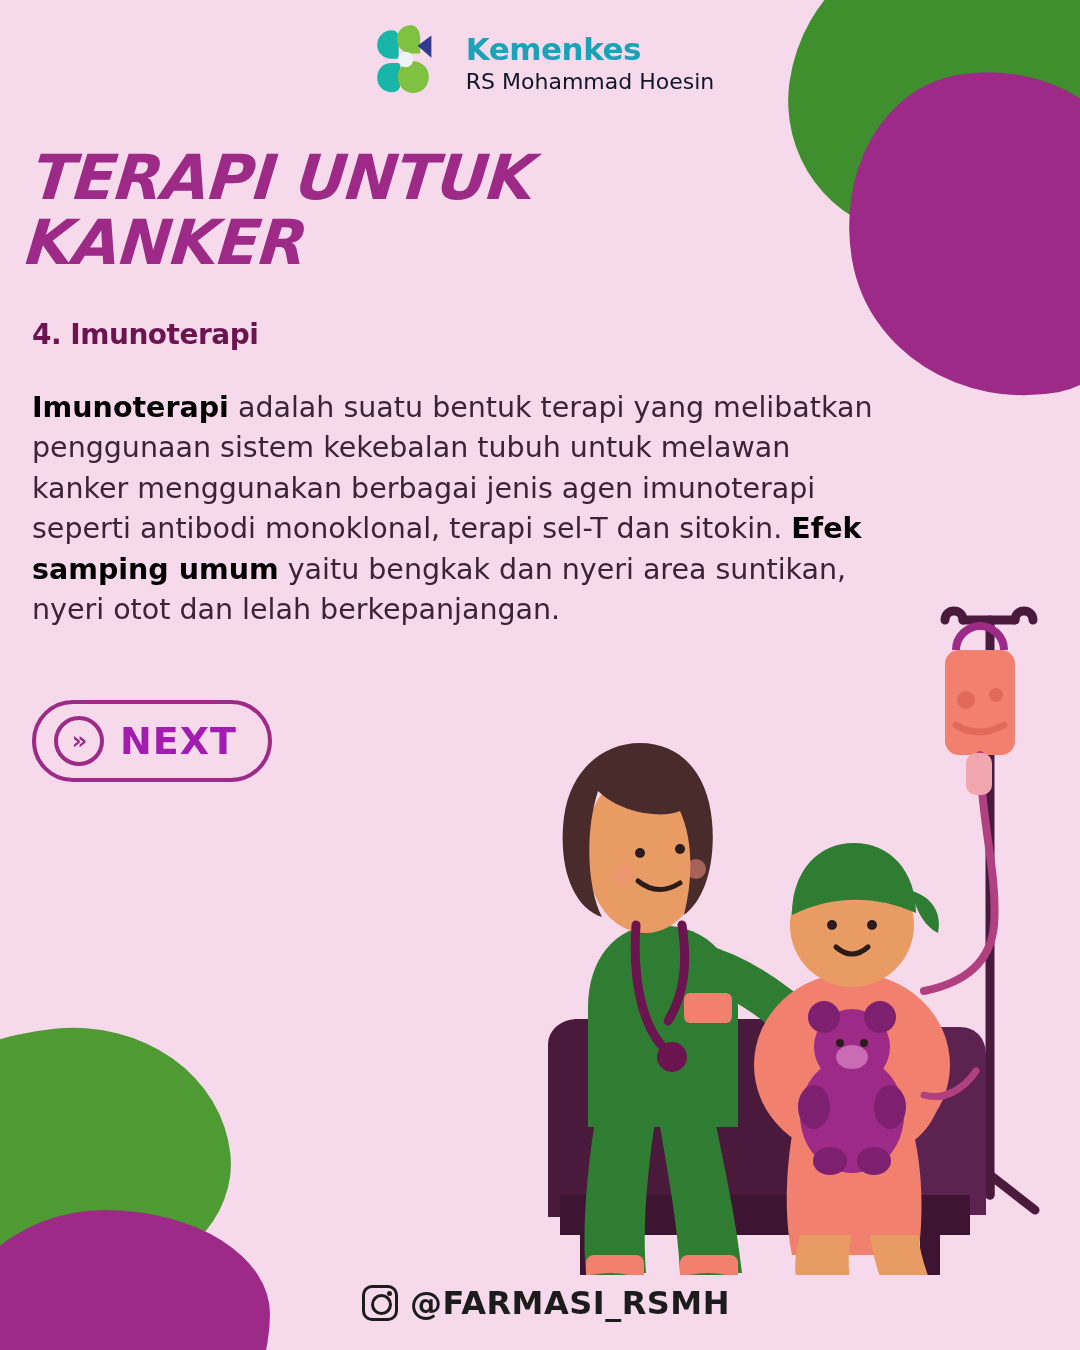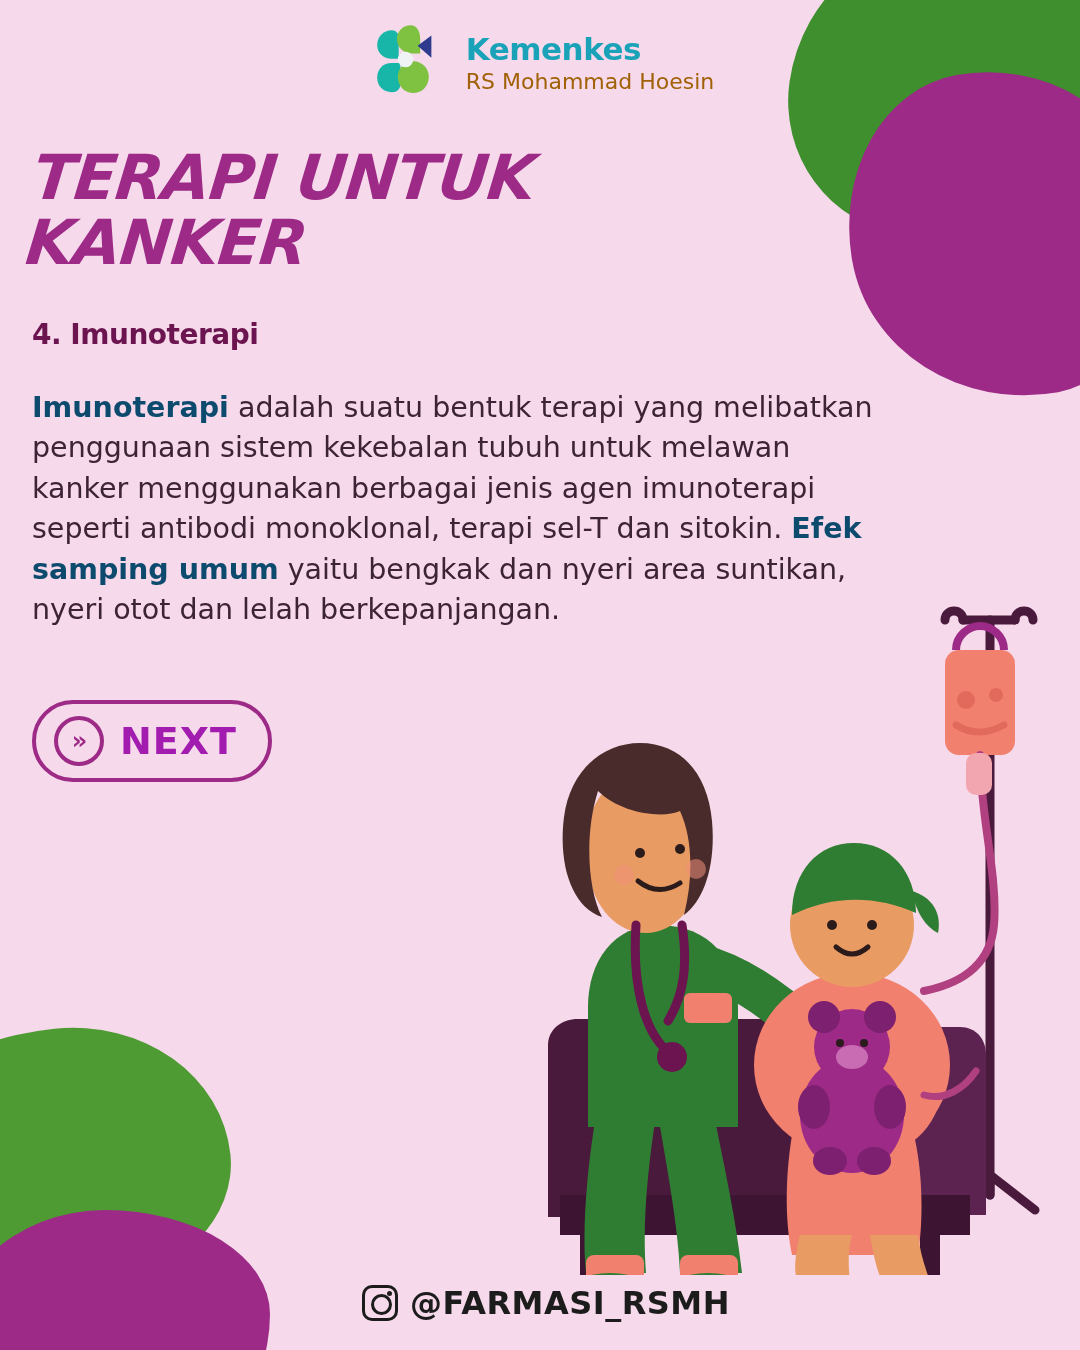--- a/index.html
+++ b/index.html
@@ -66,21 +66,21 @@
     display: flex; align-items: center; justify-content: center;
     gap: 14px;
   }
   .logo-mark { width: 86px; height: 86px; }
   .logo-text { line-height: 1.05; }
   .logo-title {
     font-size: 31px; font-weight: 700; color: #1aa3b8;
     letter-spacing: -0.5px;
   }
   .logo-sub {
-    font-size: 22px; font-weight: 400; color: #a16207;
+    font-size: 22px; font-weight: 400; color: #0f172a;
     letter-spacing: 0px; margin-top: 4px;
   }
 
   
   .headline {
     position: absolute;
     top: 145px; left: 30px;
     width: 640px;
     font-family: "DejaVu Sans", sans-serif;
     font-size: 62px;
@@ -105,21 +105,21 @@
   }
   .paragraph {
     position: absolute;
     top: 388px; left: 32px;
     width: 855px;
     font-size: 28.5px;
     line-height: 1.42;
     color: #3d2336;
     font-weight: 400;
   }
-  .paragraph b { font-weight: 700; color: #0c4a6e; }
+  .paragraph b { font-weight: 700; color: #000000; }
 
   
   .next-btn {
     position: absolute;
     top: 700px; left: 32px;
     width: 240px; height: 82px;
     border: 4px solid #9c2a86;
     border-radius: 41px;
     display: flex; align-items: center; gap: 16px;
     padding-left: 18px;

